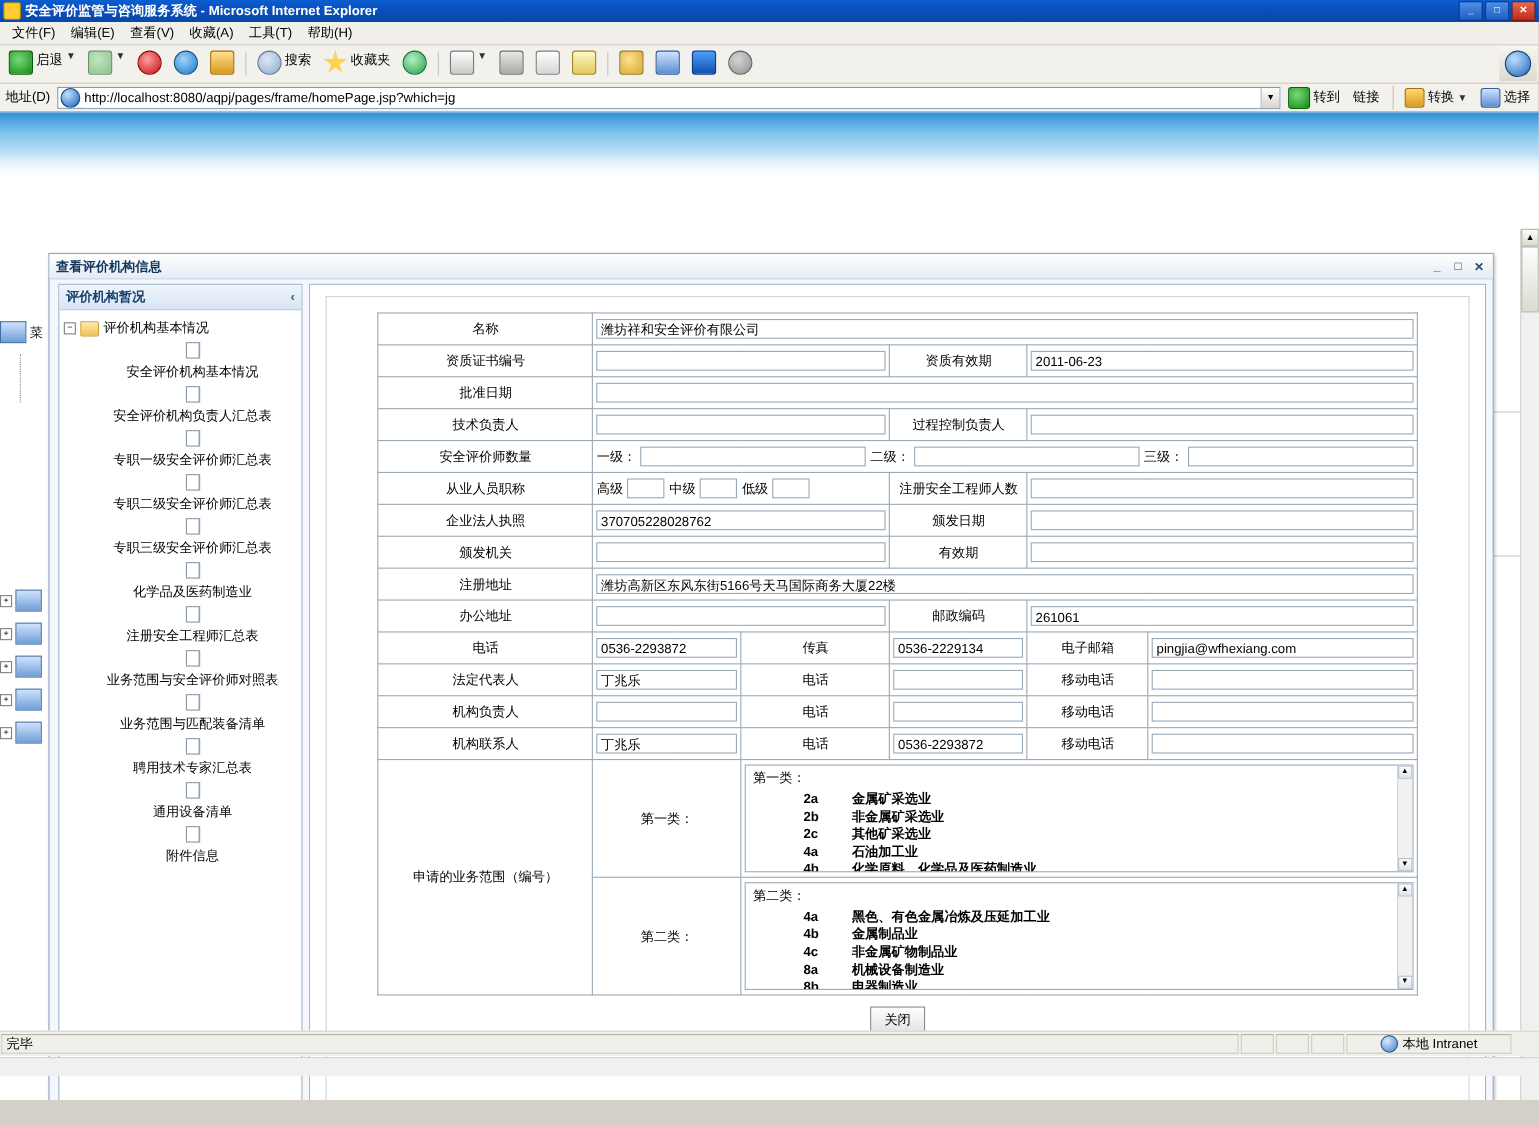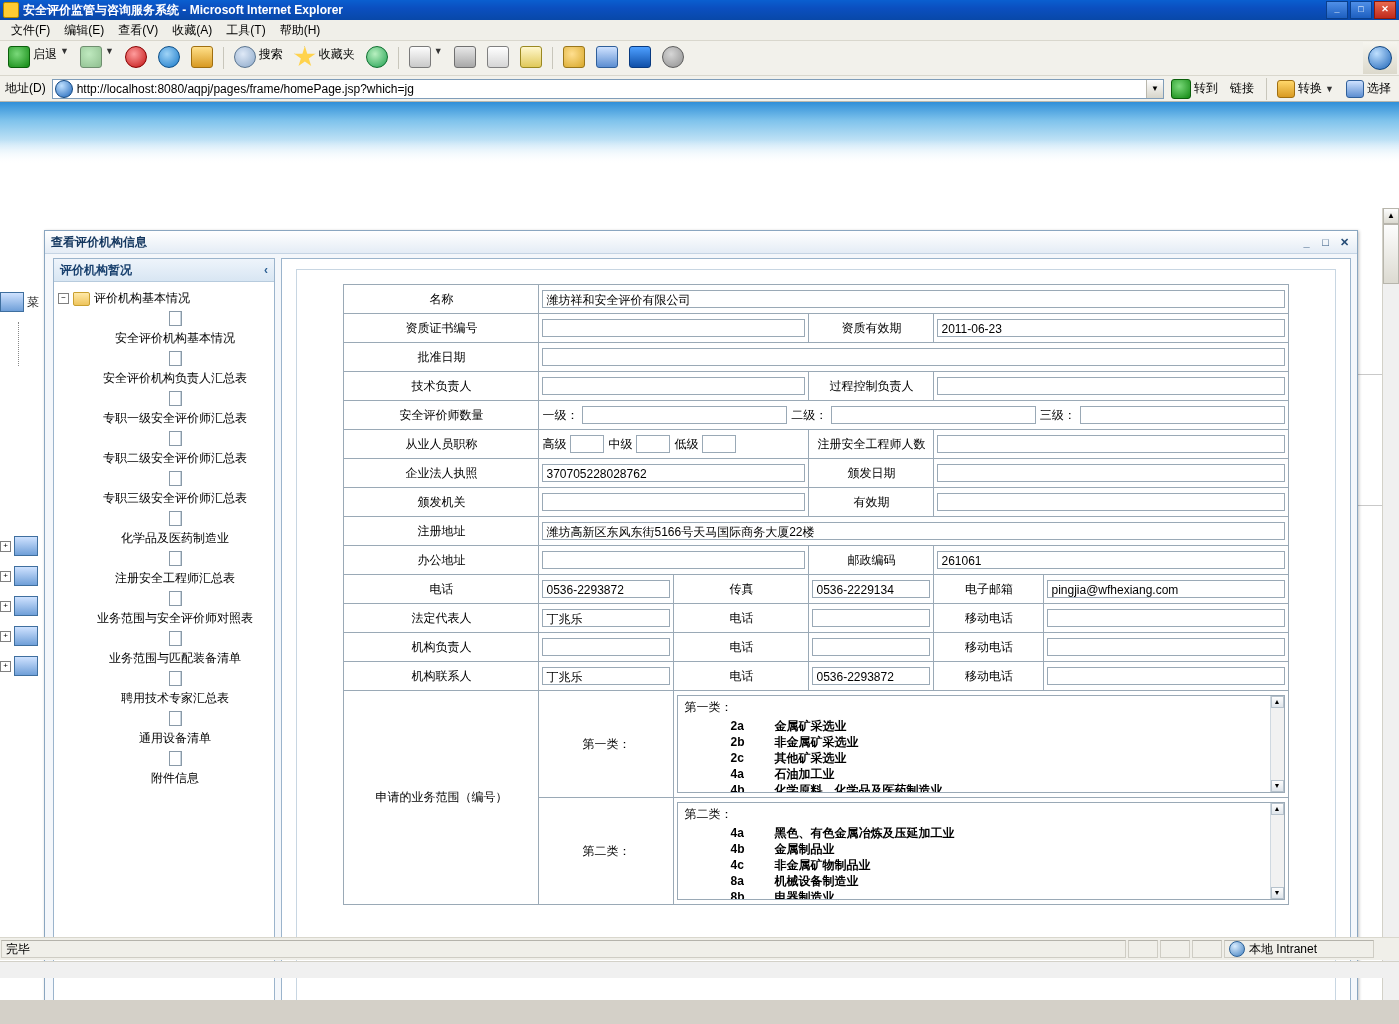--- a/index.html
+++ b/index.html
@@ -359,21 +359,21 @@
     height: 18px;
     border: 1px solid #cfcdc4;
     border-top-color:#b5b3ab;
     margin: 1px 1px;
     display:flex; align-items:center;
     padding: 0 4px;
     box-sizing:border-box;
   }
   .sb-main { width: 1125px; }
   .sb-small { width: 30px; }
-  .sb-zone { width: 150px; display:flex; align-items:center; gap:4px;}
+  .sb-zone { width: 150px; display:flex; align-items:center; gap:4px;justify-content:center;}
   .ico-zone { width:14px;height:14px;border-radius:50%;
     background: radial-gradient(circle at 35% 30%,#d9ecff,#3f7fbf); border:1px solid #2a5f96;}
   .win-scroll-right {
     position:absolute; right:0; top:106px; width:16px; height: 892px;
     background:#f0f0f0; border-left:1px solid #d3d1c8;
   }
   .wsr-btn { width:16px;height:16px;background:linear-gradient(to bottom,#fdfdfd,#dcdad1);border:1px solid #b7b5ac;box-sizing:border-box;font-size:8px;text-align:center;line-height:13px;}
   .wsr-thumb { position:absolute; top:16px; width:16px; height:60px; background:linear-gradient(to bottom,#fdfdfd,#dcdad1); border:1px solid #b7b5ac; box-sizing:border-box;}
   .win-scroll-bottom {
     position:absolute; left:0; bottom:22px; width:100%; height:16px;
@@ -860,20 +860,23 @@
                       <div class="sbar">
                         <div class="ar">▲</div>
                         <div class="ar">▼</div>
                       </div>
                     </div>
                   </td>
                 </tr>
               </tbody>
                 </table>
 
+              <div class="closebar">
+                <button class="closebtn">关闭</button>
+              </div>
             </div>
           </div>
         </div>
 
       </div>
     </div>
 
     <div class="win-scroll-right">
       <div class="wsr-btn">▲</div>
       <div class="wsr-thumb"></div>

